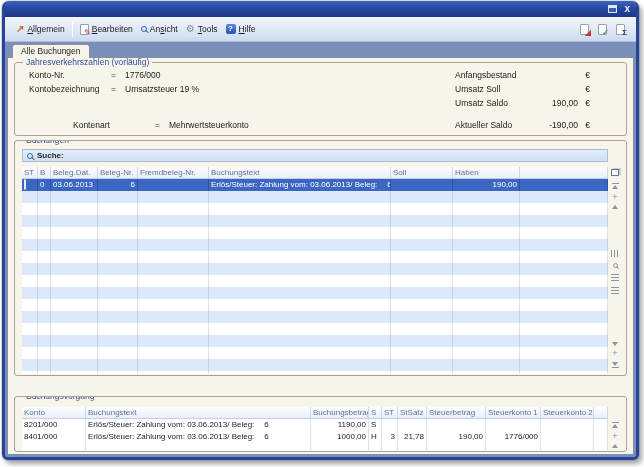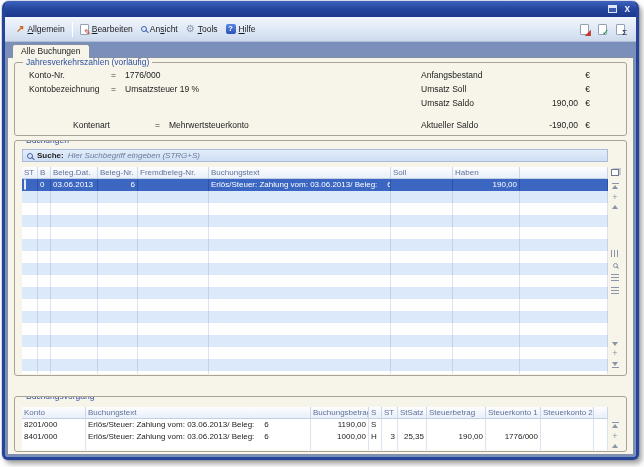--- a/index.html
+++ b/index.html
@@ -54,21 +54,21 @@
     font-size:8.5px; line-height:9px; padding:0 3px; white-space:nowrap; }
   #gb1 { left:6px; right:6px; top:4px; height:74px; }
   #gb2 { left:6px; right:6px; top:82px; height:236px; overflow:hidden; }
   #gb3 { left:6px; right:6px; top:338px; bottom:2px; overflow:hidden; }
 
   
   .fldrow { position:absolute; height:10px; display:flex; align-items:center; font-size:8.5px; color:#1c1c1c; }
   .fldrow .lab { width:82px; }
   .fldrow .eq { width:14px; color:#333; }
   .frow-r { position:absolute; left:406px; right:36px; height:10px; display:flex; align-items:center; font-size:8.5px; color:#1c1c1c; }
-  .frow-r .lab { flex:0 0 auto; }
+  .frow-r .lab { flex:0 0 auto;margin-left:34px; }
   .frow-r .val { flex:1; text-align:right; }
   .frow-r .cur { width:12px; text-align:right; }
 
   
   .searchbar { position:absolute; left:7px; top:8px; width:586px; height:13px;
     background:linear-gradient(#e3edfa,#cfdef4); border:1px solid #a9bcd9;
     display:flex; align-items:center; gap:4px; padding:0 4px; }
   .searchbar .slabel { font-size:8px; font-weight:bold; color:#222; }
   .searchbar input { flex:1; border:none; background:transparent; outline:none;
     font-size:8px; font-style:italic; color:#6b7c9c; padding:0; }
@@ -200,21 +200,20 @@
             <span class="cur">€</span>
           </div>
         </div>
 
         <div class="groupbox" id="gb2">
           <span class="gb-title">Buchungen</span>
 
           <div class="searchbar">
             <span class="mag-glyph"></span>
             <span class="slabel">Suche:</span>
-            <input type="text" placeholder="Hier Suchbegriff eingeben (STRG+S)" style="">
           </div>
 
           <div class="gridwrap">
             <div class="gtable">
               <div class="grow g2 ghead">
                 <span class="c">ST</span>
                 <span class="c">B</span>
                 <span class="c">Beleg.Dat.</span>
                 <span class="c">Beleg-Nr.</span>
                 <span class="c">Fremdbeleg-Nr.</span>
@@ -483,21 +482,21 @@
               </div>
               <div class="grow g3">
                 <span class="c">8401/000</span>
                 <span class="c txtcell">
                     <span>Erlös/Steuer: Zahlung vom: 03.06.2013/ Beleg:</span>
                     <span class="bnum">6</span>
                   </span>
                 <span class="c num">1000,00</span>
                 <span class="c">H</span>
                 <span class="c num">3</span>
-                <span class="c num">25,35</span>
+                <span class="c num">21,78</span>
                 <span class="c num">190,00</span>
                 <span class="c num">1776/000</span>
                 <span class="c"></span>
                 <span class="c"></span>
               </div>
               <div>
                   <div class="grow g3">
                     <span class="c"></span>
                     <span class="c"></span>
                     <span class="c"></span>

